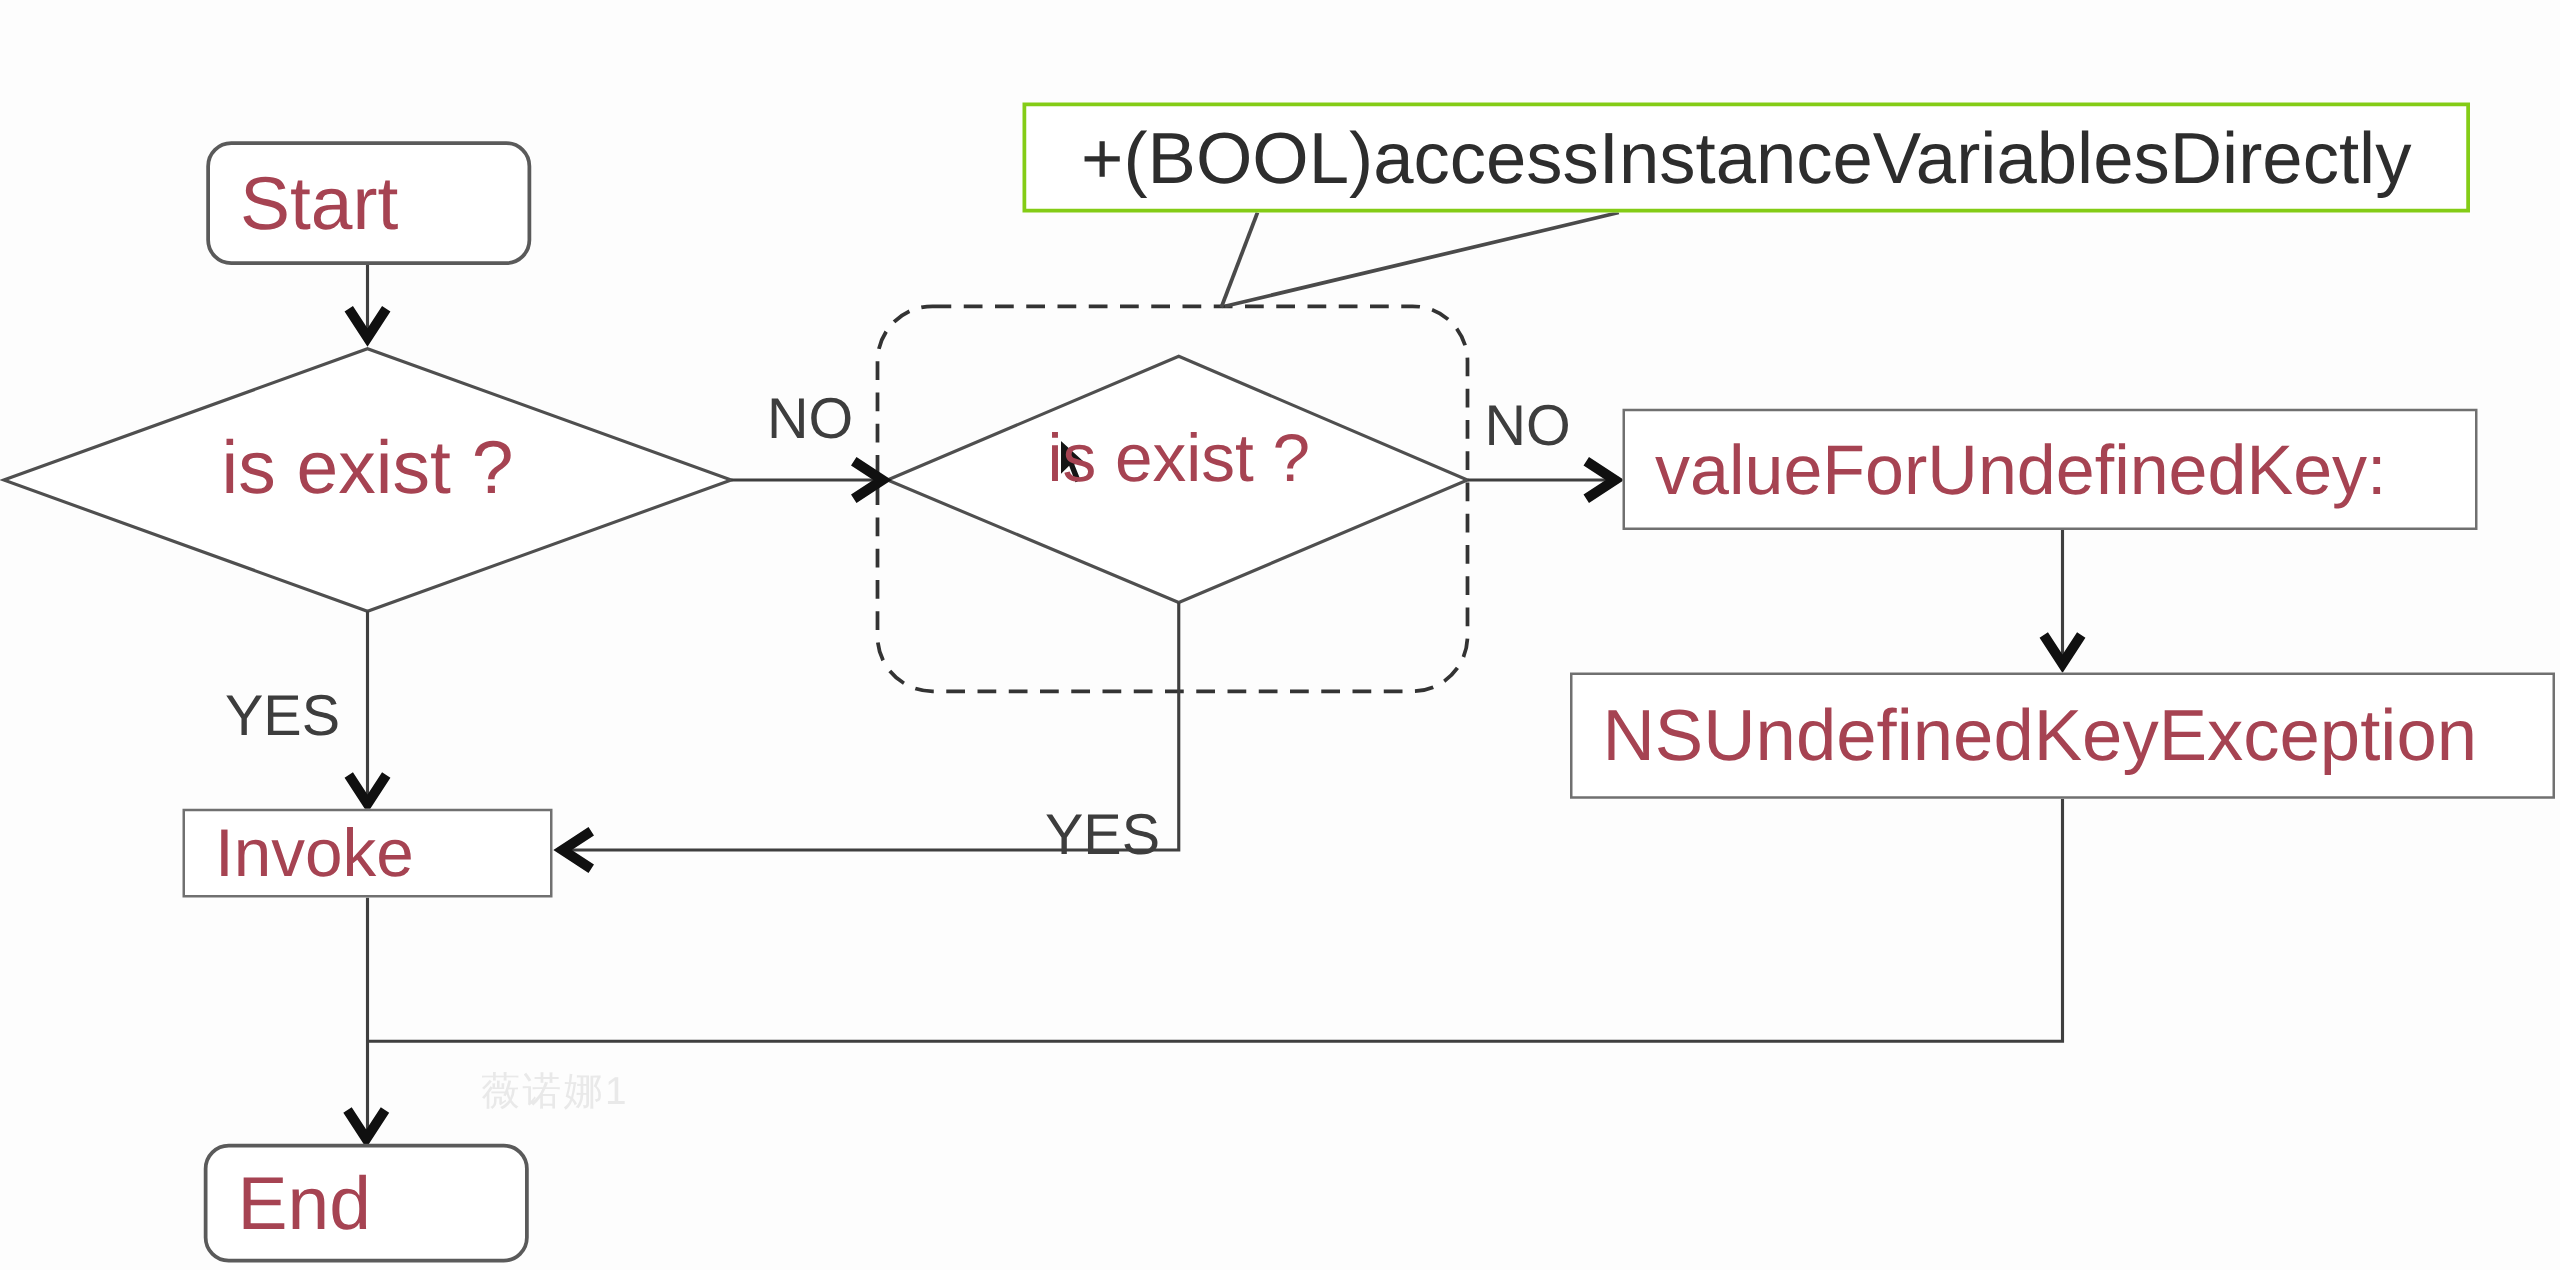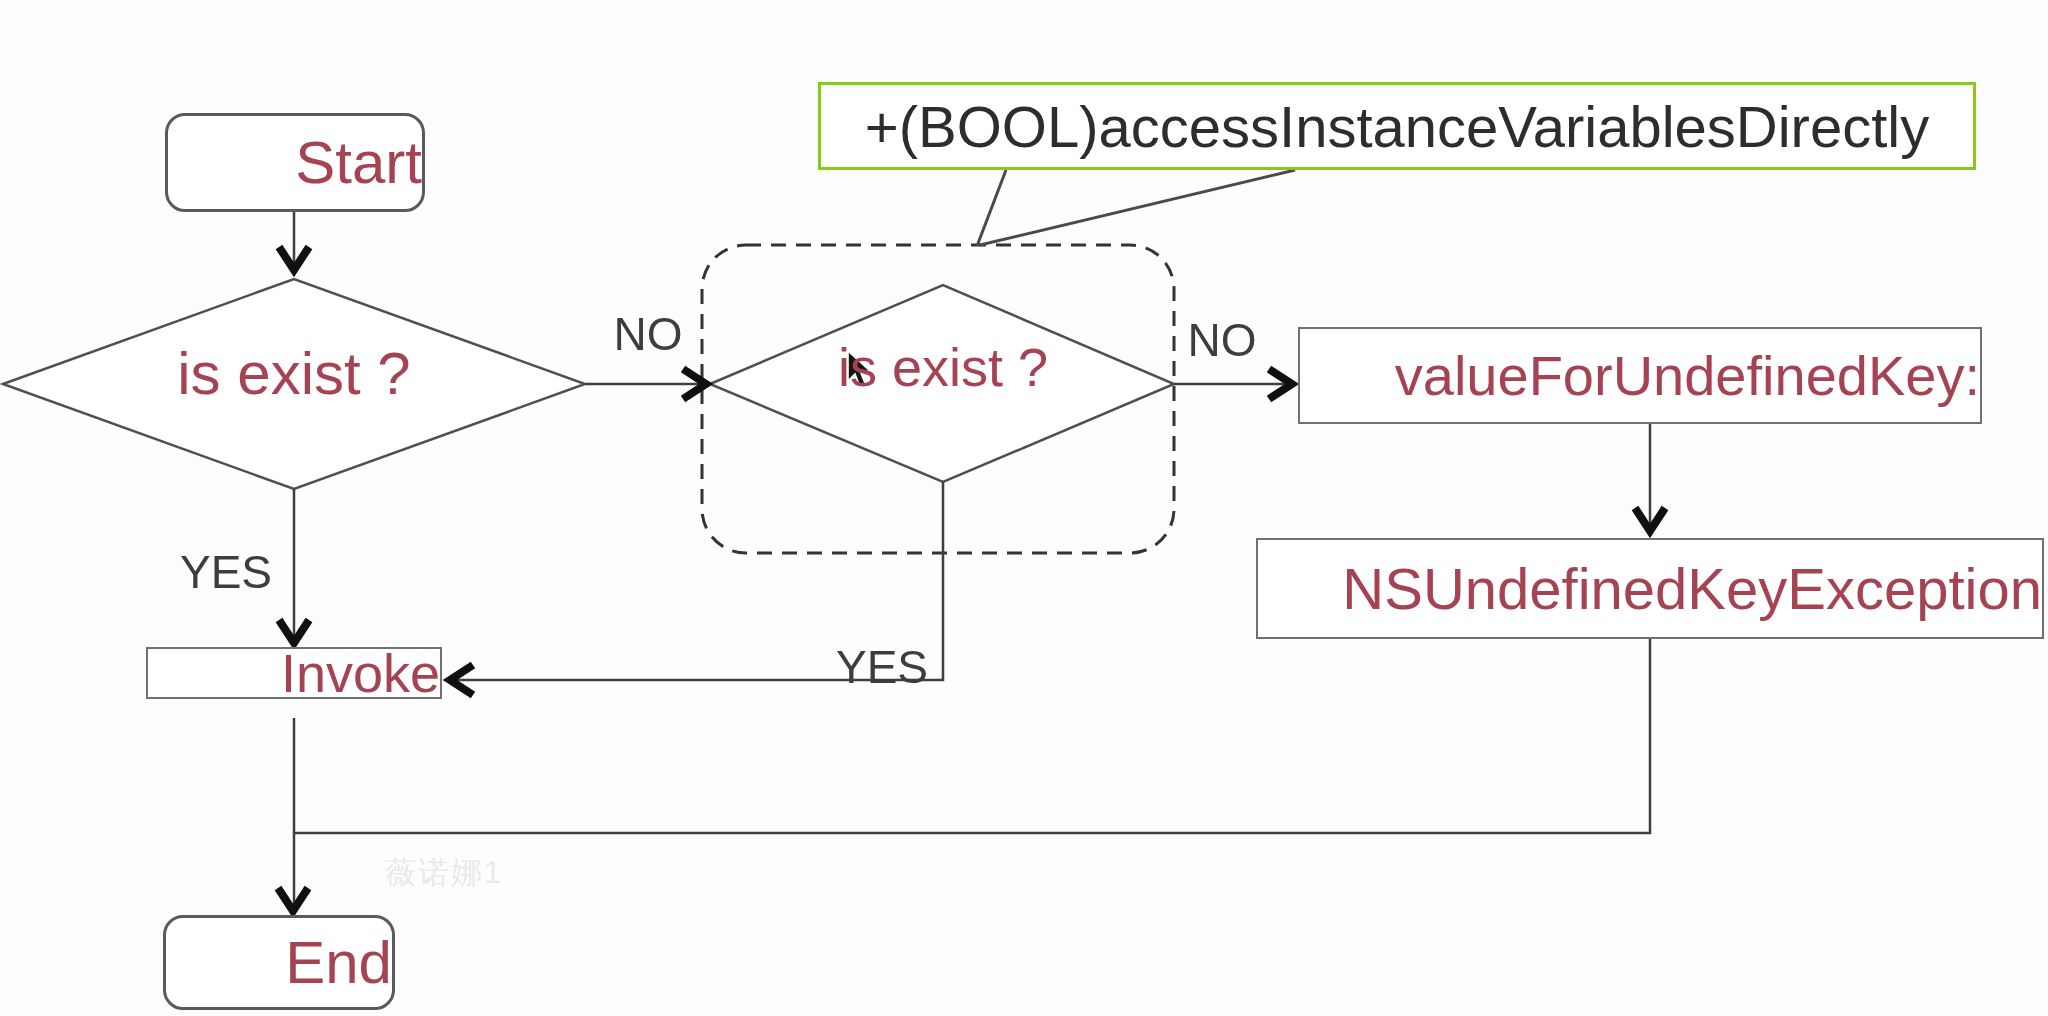--- a/index.html
+++ b/index.html
@@ -4,29 +4,30 @@
 <style>
   html,body{margin:0;padding:0;}
   body{
     width:2048px;height:1016px;position:relative;overflow:hidden;
     background:#fdfdfd;
     font-family:"Liberation Sans", sans-serif;
   }
   .stage{position:absolute;inset:0;width:2048px;height:1016px;}
   svg.lines{position:absolute;left:0;top:0;pointer-events:none;}
   .node{
-    position:absolute;display:flex;align-items:center;justify-content:flex-end;
+    position:absolute;display:flex;align-items:center;justify-content:flex-start;
     background:#ffffff;box-sizing:border-box;text-align:center;
     color:#a64352;
+    padding-left:24px;
   }
   .rounded{border:3px solid #5a5a5a;border-radius:20px;}
   .rect{border:2px solid #707070;}
   .start-box{left:165px;top:113px;width:260px;height:99px;font-size:60px;}
-  .end-box{left:163px;top:915px;width:232px;height:95px;font-size:60px;}
-  .invoke-box{left:146px;top:647px;width:296px;height:52px;font-size:54px;}
+  .end-box{left:163px;top:915px;width:260px;height:95px;font-size:60px;}
+  .invoke-box{left:146px;top:647px;width:296px;height:71px;font-size:54px;}
   .vfuk-box{left:1298px;top:327px;width:684px;height:97px;font-size:56px;}
   .nsu-box{left:1256px;top:538px;width:788px;height:101px;font-size:58px;}
   .callout-box{
     position:absolute;left:818px;top:82px;width:1158px;height:88px;
     border:3px solid #84cc16;background:#ffffff;box-sizing:border-box;
     display:flex;align-items:center;justify-content:center;
     color:#2d2d2d;font-size:58px;white-space:nowrap;
   }
   .diamond-label{
     position:absolute;color:#a64352;text-align:center;transform:translateX(-50%);

